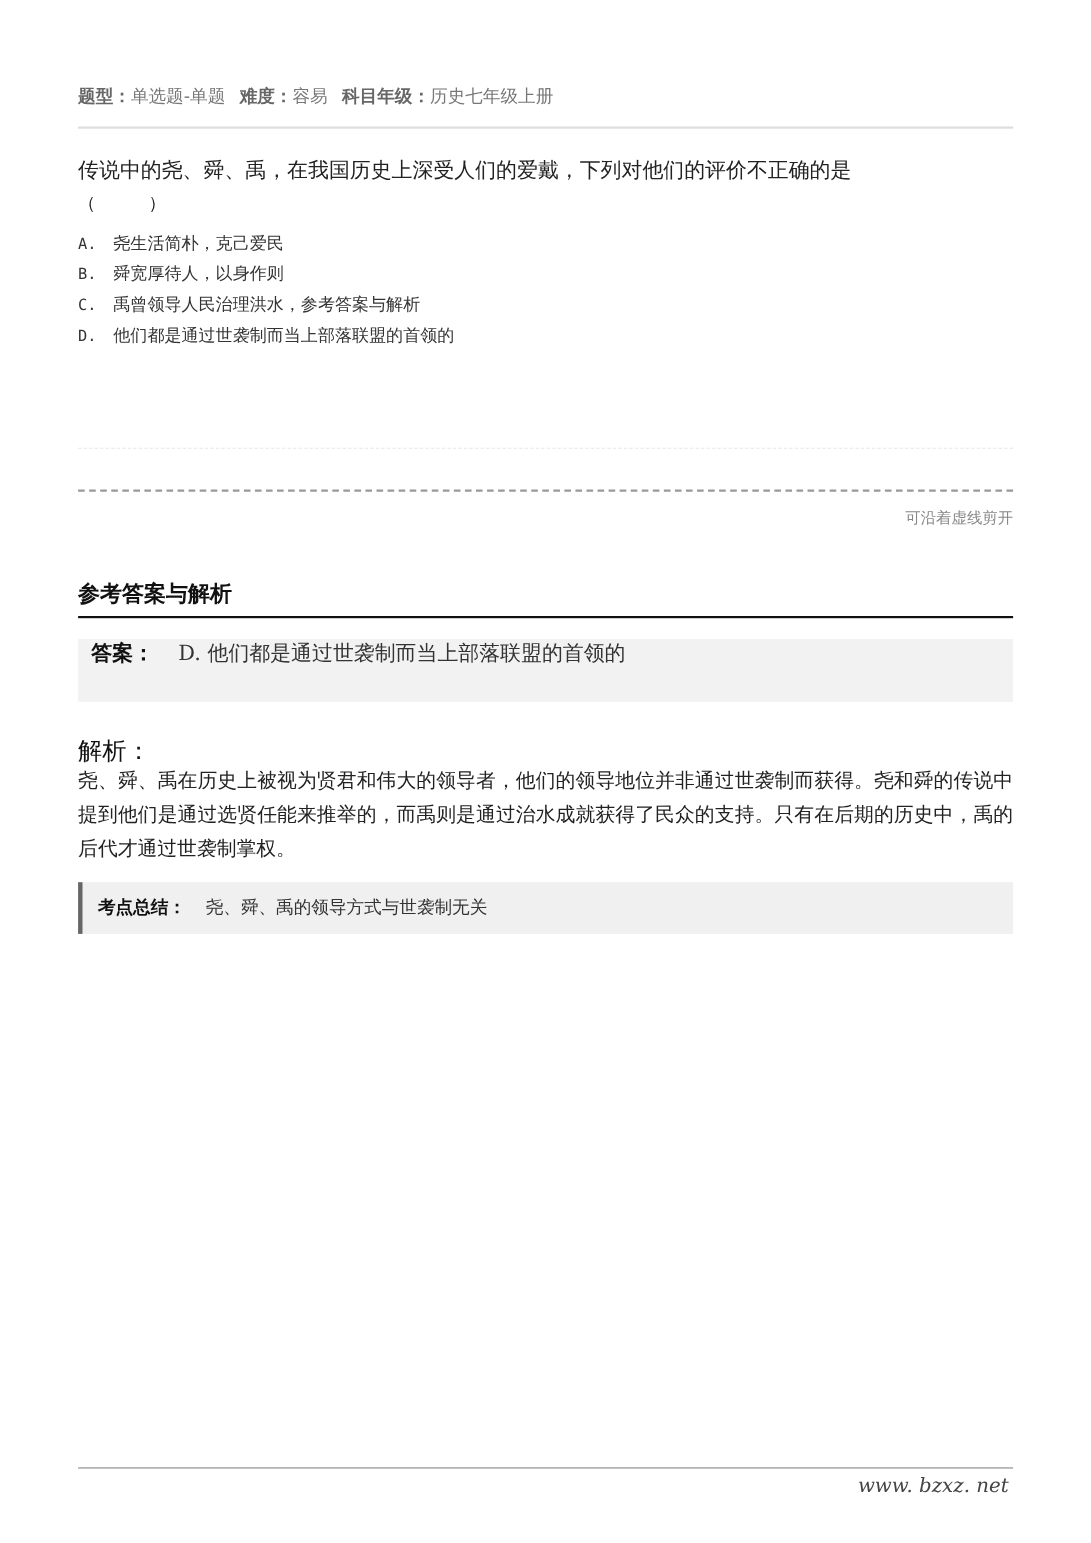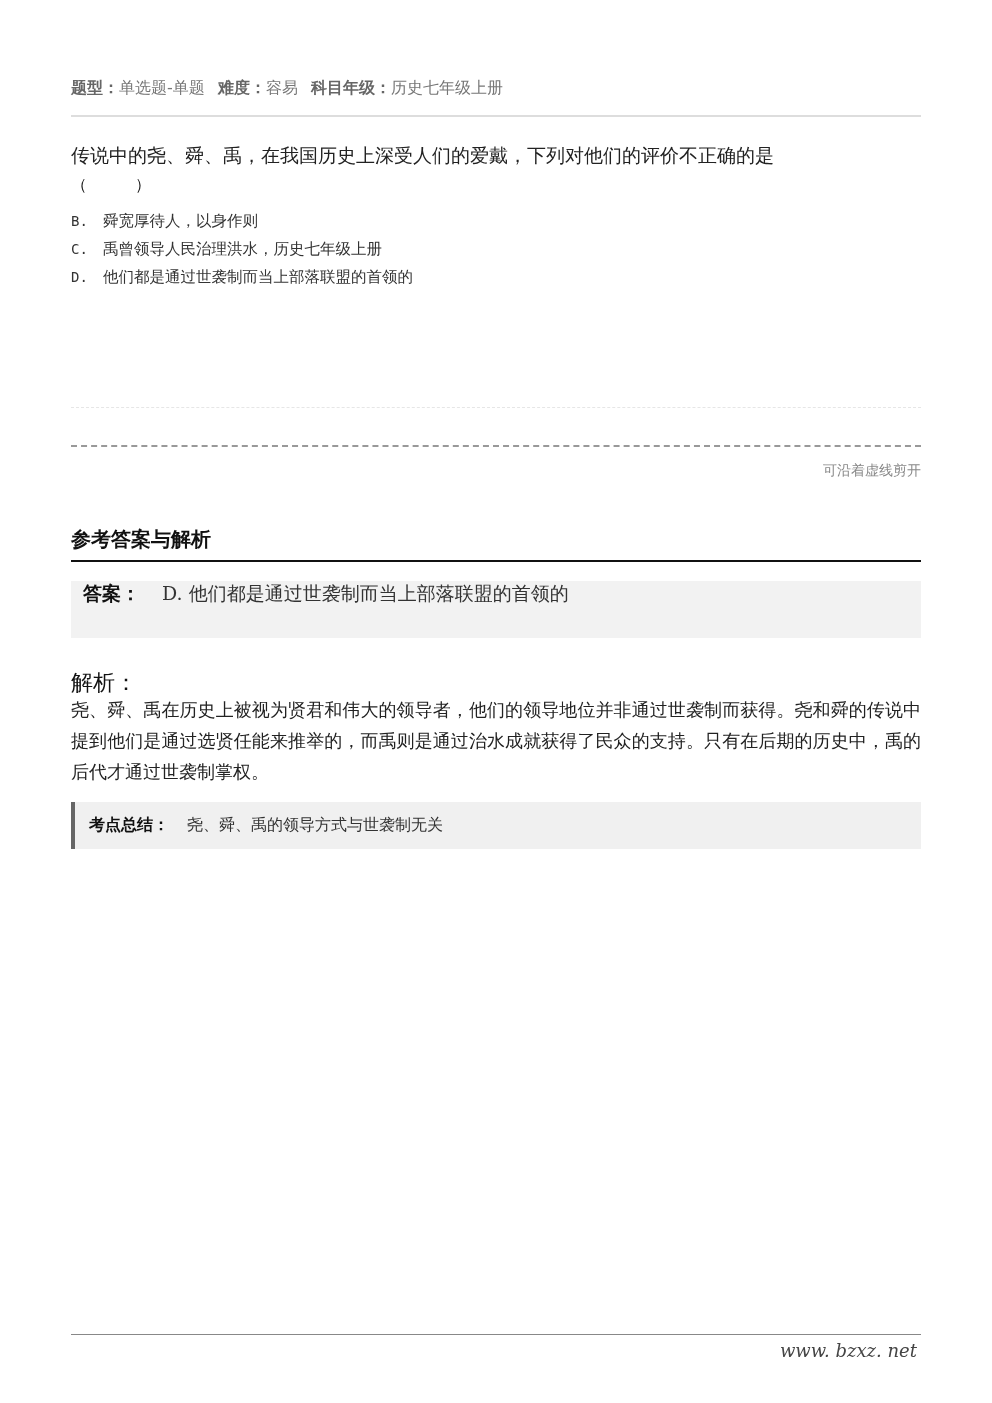--- a/index.html
+++ b/index.html
@@ -73,22 +73,23 @@
     <span class="k">科目年级：</span><span class="v">历史七年级上册</span>
   </div>
   <div class="meta-rule"></div>
 
   <div class="question">
     <div>传说中的尧、舜、禹，在我国历史上深受人们的爱戴，下列对他们的评价不正确的是</div>
     <div style="font-size:16px;">（　　　）</div>
   </div>
 
   <div class="options">
+    <div class="option"><span class="letter">A.</span><span>尧生活简朴，克己爱民</span></div>
     <div class="option"><span class="letter">B.</span><span>舜宽厚待人，以身作则</span></div>
-    <div class="option"><span class="letter">C.</span><span>禹曾领导人民治理洪水，历史七年级上册</span></div>
+    <div class="option"><span class="letter">C.</span><span>禹曾领导人民治理洪水，参考答案与解析</span></div>
     <div class="option"><span class="letter">D.</span><span>他们都是通过世袭制而当上部落联盟的首领的</span></div>
   </div>
 
   <div class="dash1"></div>
   <div class="dash2"></div>
   <div class="cut-note">可沿着虚线剪开</div>
 
   <div class="section-title">参考答案与解析</div>
   <div class="section-rule"></div>
 

